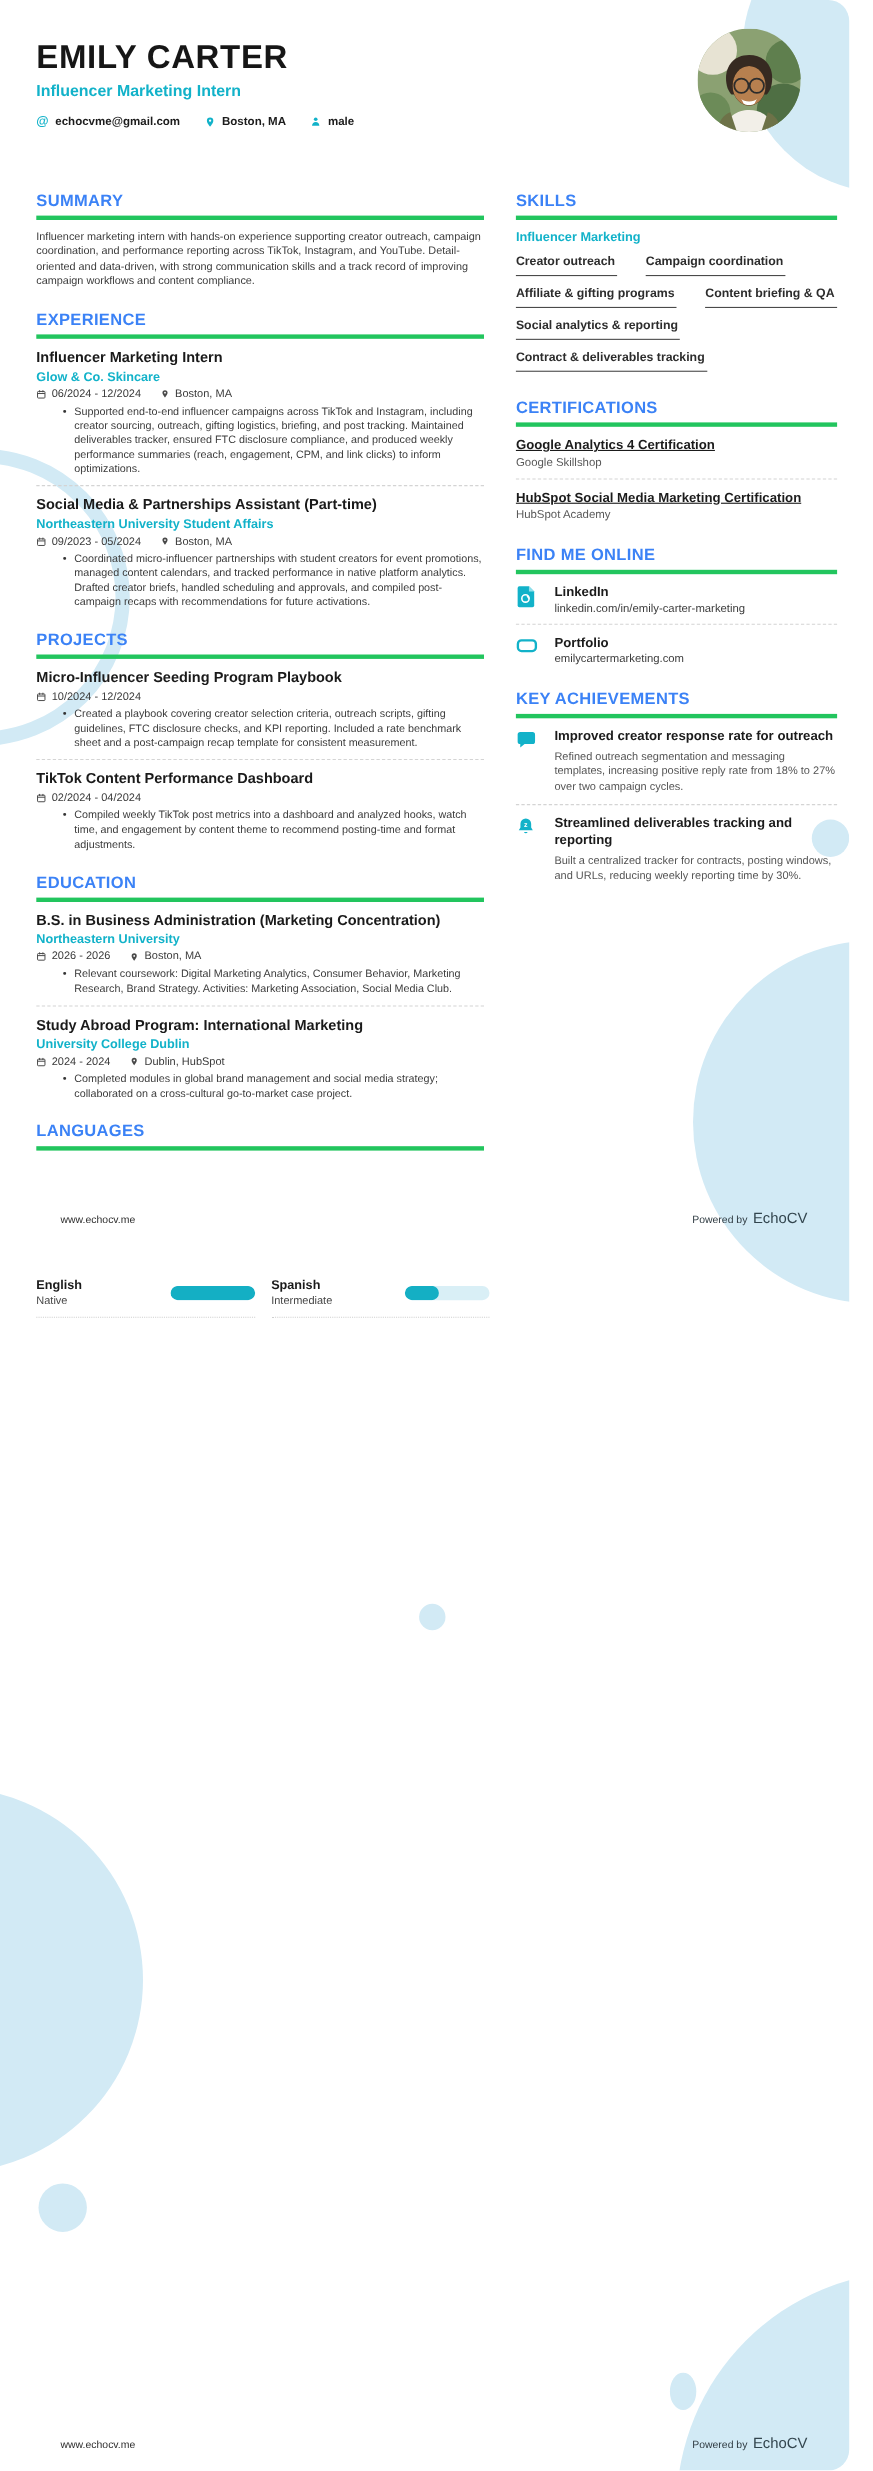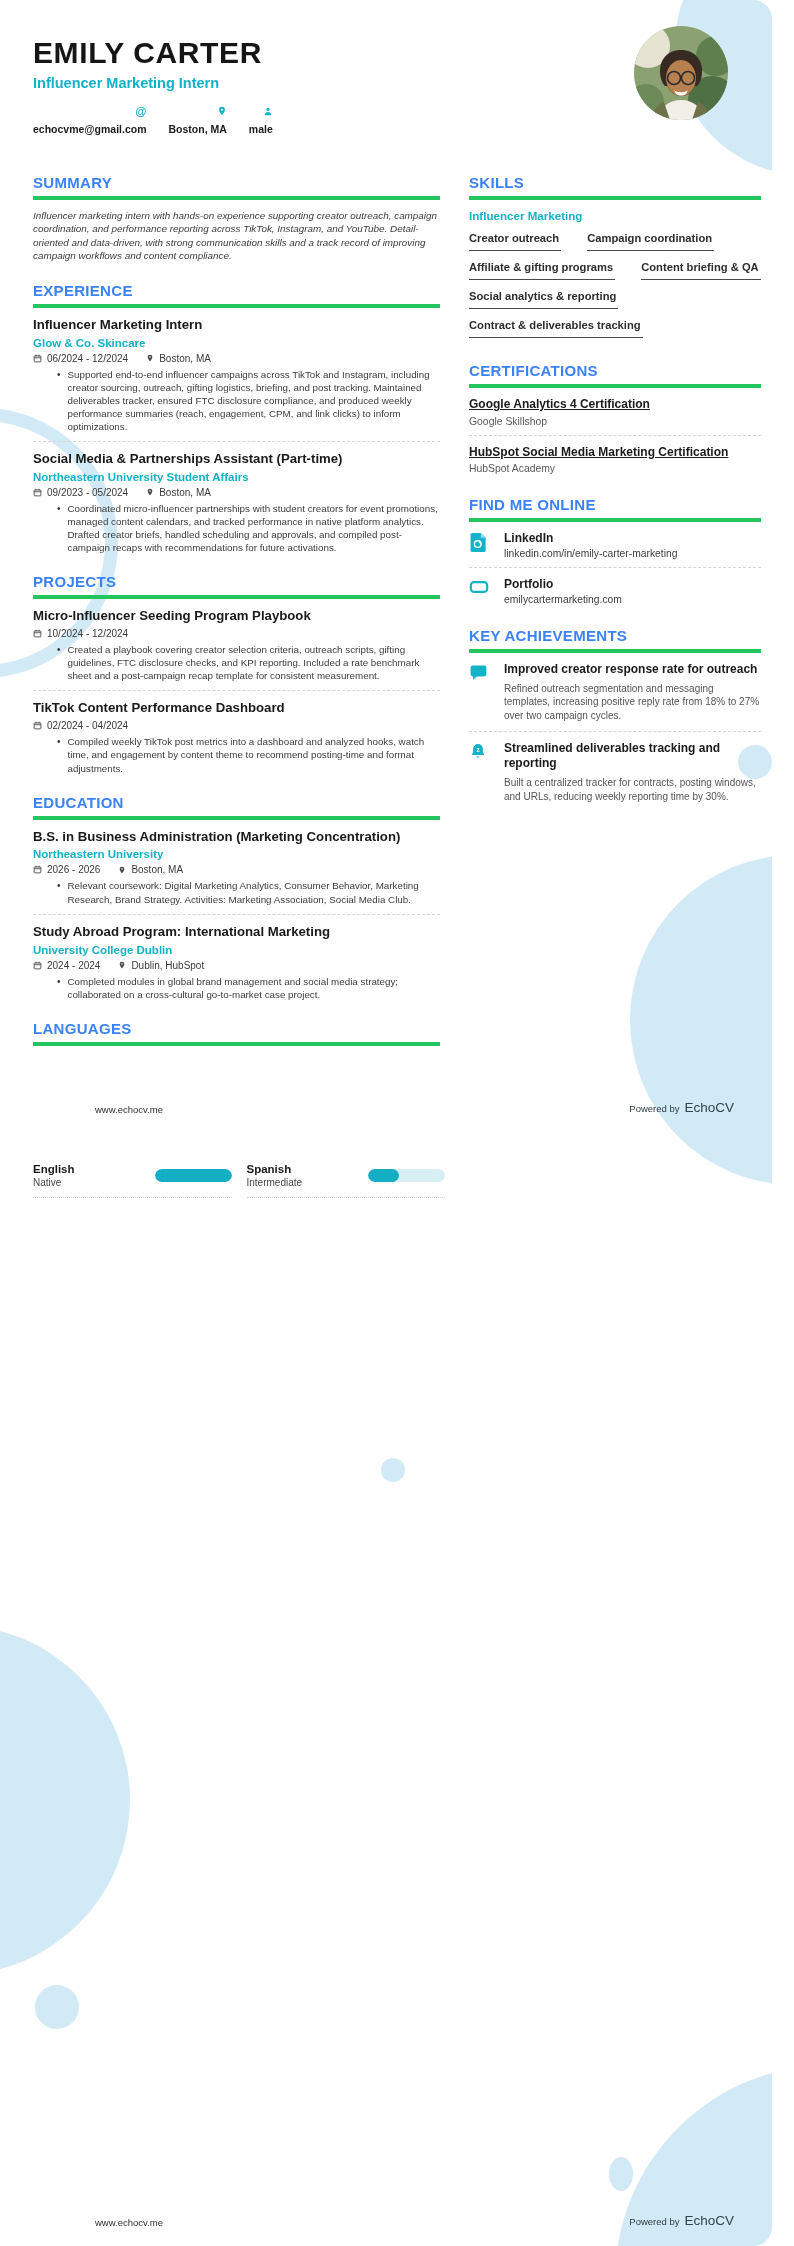--- a/index.html
+++ b/index.html
@@ -7,33 +7,33 @@
         font-family:"Liberation Sans","DejaVu Sans",sans-serif;color:#222;border-radius:19px;}
   
   .blob{position:absolute;background:#d2eaf5;border-radius:50%;z-index:0;}
   .ring{position:absolute;border:13px solid #d2eaf5;border-radius:50%;z-index:0;background:transparent;}
 
   
   .header{position:absolute;left:33px;top:36px;z-index:1;}
   .name{font-size:30px;font-weight:800;letter-spacing:.6px;color:#161616;margin:0 0 5px;}
   .job-title{font-size:14.5px;font-weight:700;color:#12b2c9;margin:0 0 14px;}
   .contacts{display:flex;align-items:center;gap:22px;font-size:10.5px;font-weight:700;color:#1c1c1c;}
-  .contact{display:flex;align-items:flex-end;gap:6px;flex-direction:column;}
+  .contact{display:flex;align-items:flex-start;gap:6px;}
   .cicon{color:#12b2c9;display:inline-flex;align-items:center;}
   .at-glyph::before{content:"@";font-size:11.5px;font-weight:800;}
   .avatar{position:absolute;left:634px;top:26px;width:94px;height:94px;border-radius:50%;overflow:hidden;z-index:2;}
 
   
   .columns{position:absolute;left:33px;top:174px;width:728px;display:flex;gap:29px;z-index:1;}
   .col-left{width:407px;}
   .col-right{width:292px;}
   .section{margin-bottom:19px;}
   .sec-h{font-size:15px;font-weight:800;letter-spacing:.3px;color:#3b82f6;
          border-bottom:4px solid #22c55e;padding-bottom:5px;margin:0 0 9px;}
-  .summary-text{font-size:9.9px;line-height:13.4px;color:#3c3c3c;font-style:italic;}
+  .summary-text{font-size:9.9px;line-height:13.4px;color:#3c3c3c;}
   .entry{margin-bottom:2px;}
   .entry-title{font-size:13.2px;font-weight:800;color:#1a1a1a;line-height:1.28;margin:0 0 3px;}
   .company{font-size:11.5px;font-weight:700;color:#12b2c9;margin:0 0 4px;}
   .meta{display:flex;align-items:center;gap:18px;font-size:10px;color:#3a3a3a;margin:0 0 4px;}
   .meta-item{display:flex;align-items:center;gap:5px;}
   .meta-item svg{color:#4a4a4a;flex:0 0 auto;}
   .bullet{display:flex;gap:7px;margin-left:24px;font-size:9.8px;line-height:13.1px;color:#3c3c3c;}
   .bullet::before{content:"•";color:#333;font-size:10px;line-height:13.1px;}
   .divider{border-top:1px dashed #d4d4d4;margin:8px 0 9px;}
 
@@ -57,21 +57,21 @@
   .lang{flex:1;display:flex;justify-content:space-between;align-items:center;
         border-bottom:1px dotted #cfcfcf;padding-bottom:9px;}
   .lang-name{font-size:11.5px;font-weight:800;color:#1a1a1a;margin:0 0 2px;}
   .lang-level{font-size:10px;color:#454545;}
   .bar{width:77px;height:13px;border-radius:7px;background:#d9eff6;overflow:hidden;}
   .bar-fill{height:100%;background:#14afc4;border-radius:7px;}
 
   
   .footer{position:absolute;left:55px;right:38px;display:flex;justify-content:space-between;align-items:flex-end;z-index:3;}
   .f1{top:1100px;} .f2{top:2213px;}
-  .site{font-size:9.5px;color:#2f2f2f;margin-left:40px;}
+  .site{font-size:9.5px;color:#2f2f2f;}
   .powered{font-size:9.5px;color:#2f3b42;display:flex;align-items:baseline;gap:5px;}
   .brand{font-size:13.5px;color:#32454e;}
 </style>
 </head>
 <body>
 
 <div class="page">
 
   <div class="blob" style="left:675px;top:-85px;width:260px;height:260px;"></div>
   <div class="ring" style="left:-152px;top:408px;width:244px;height:244px;"></div>

